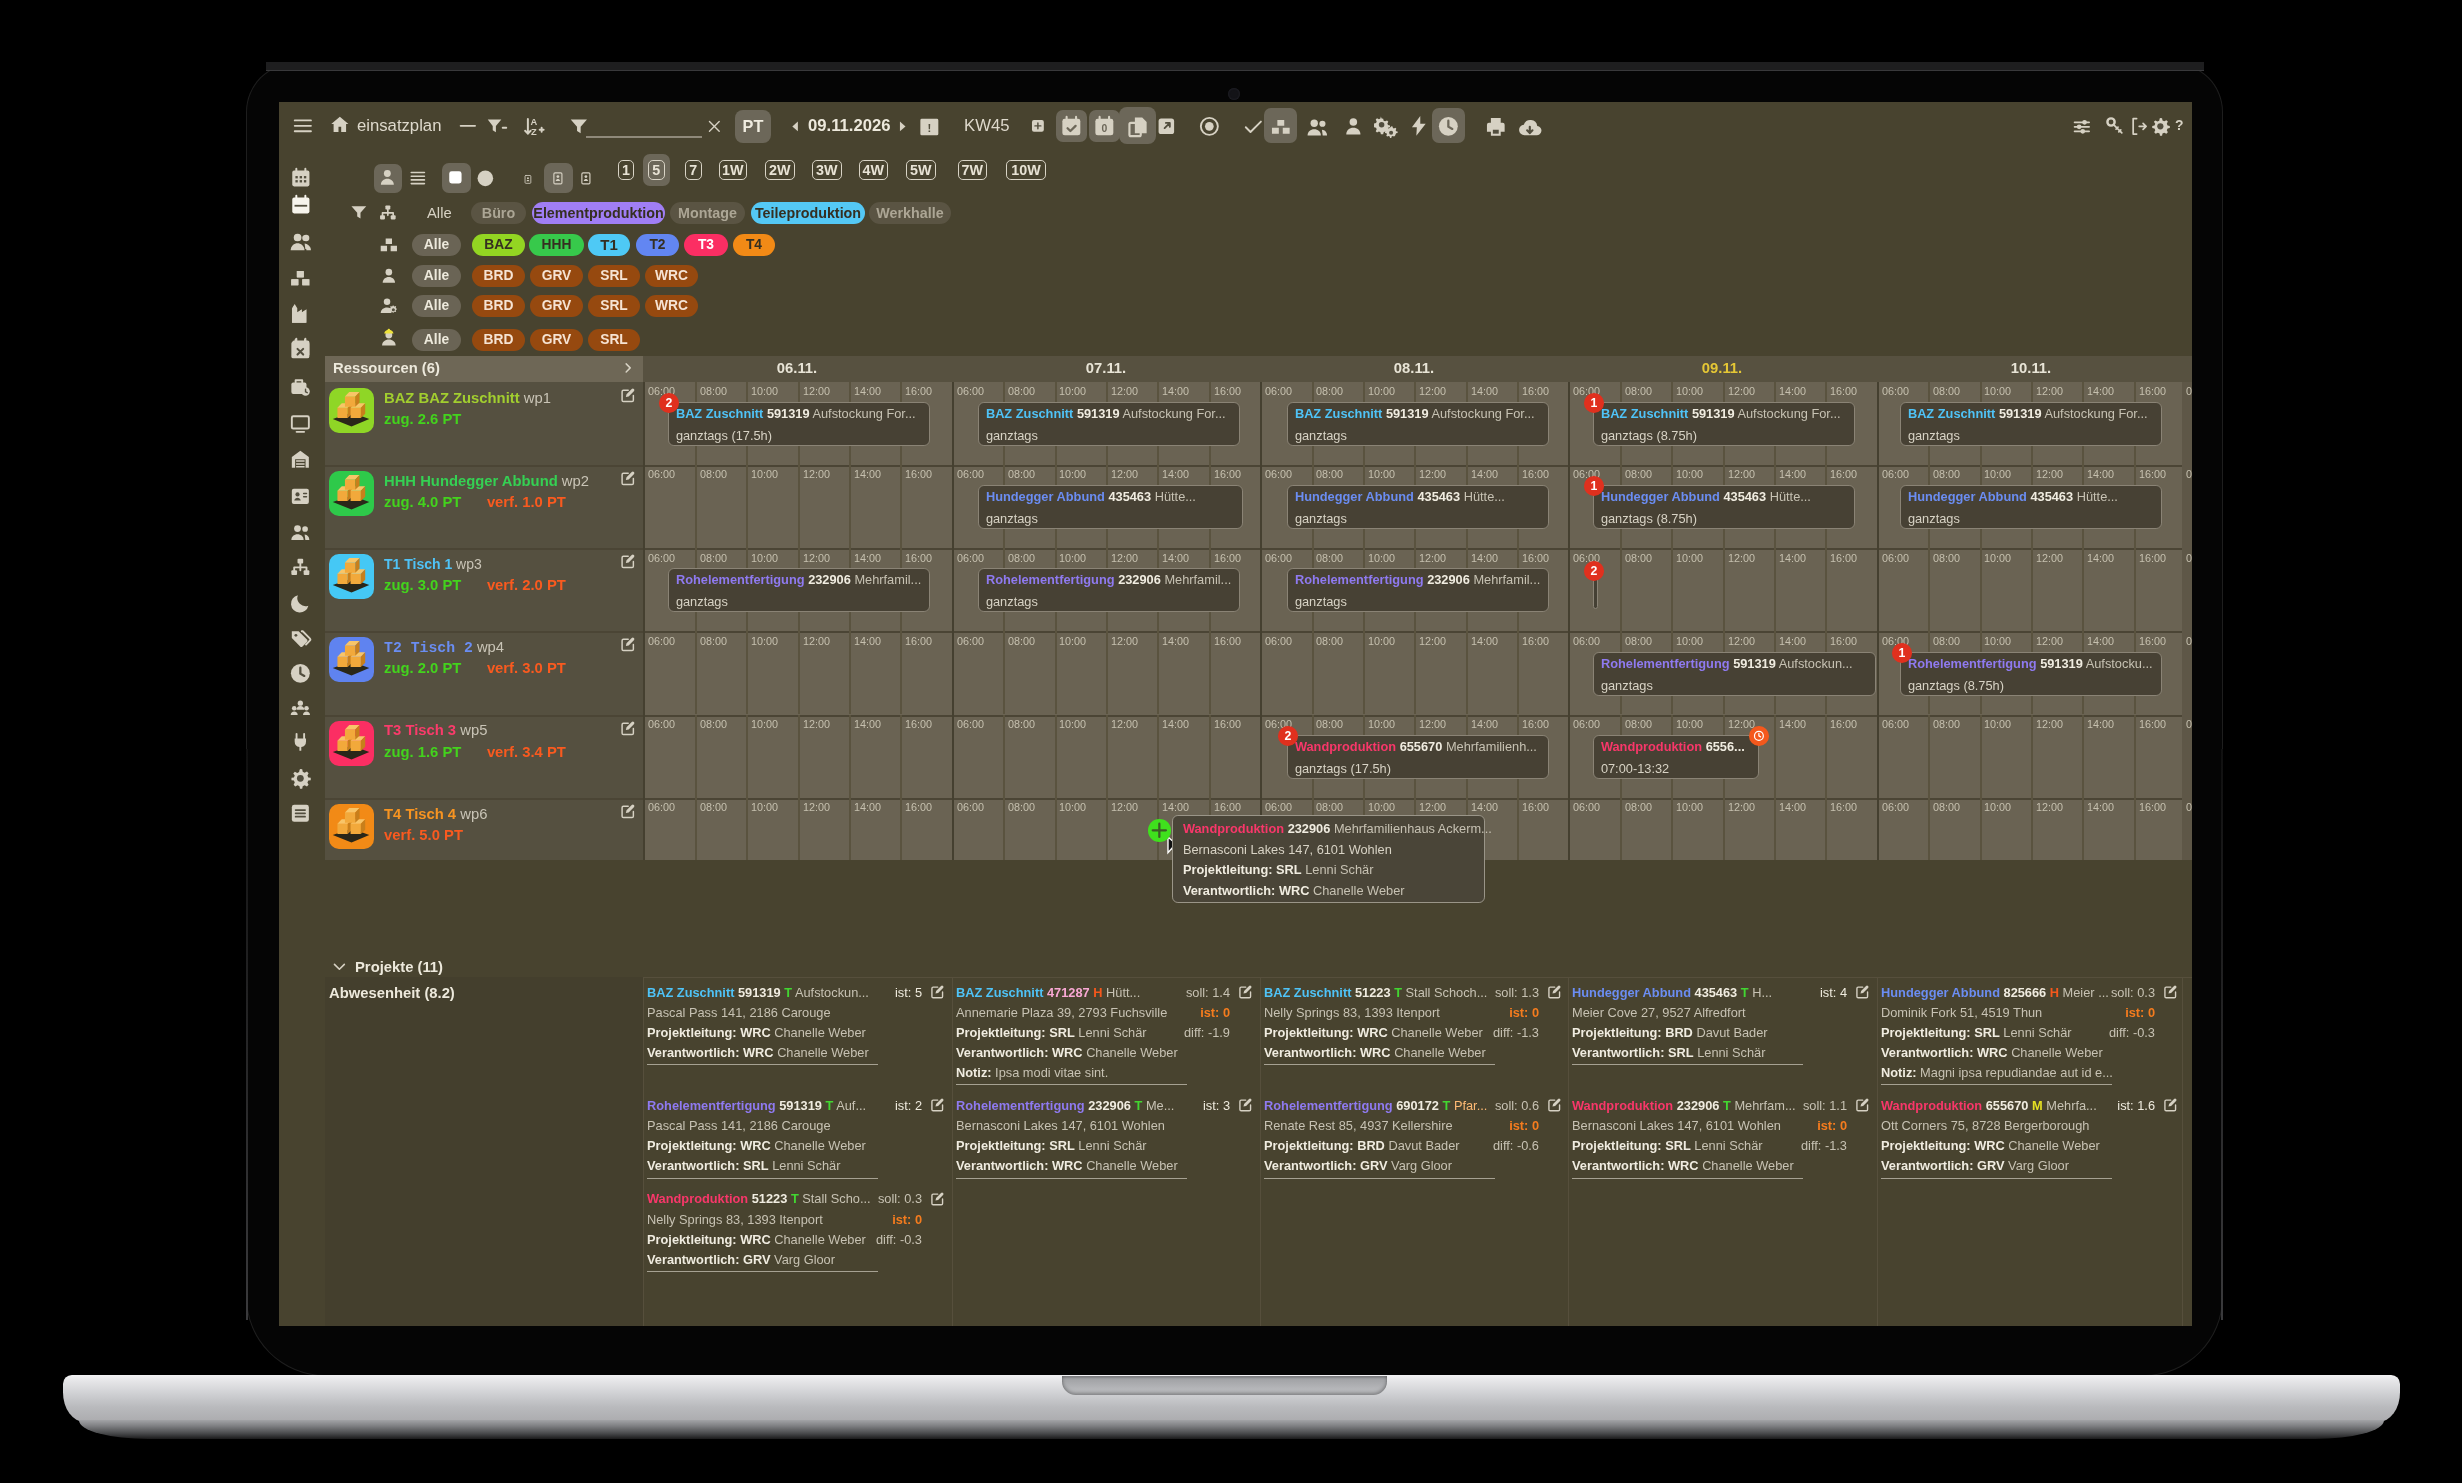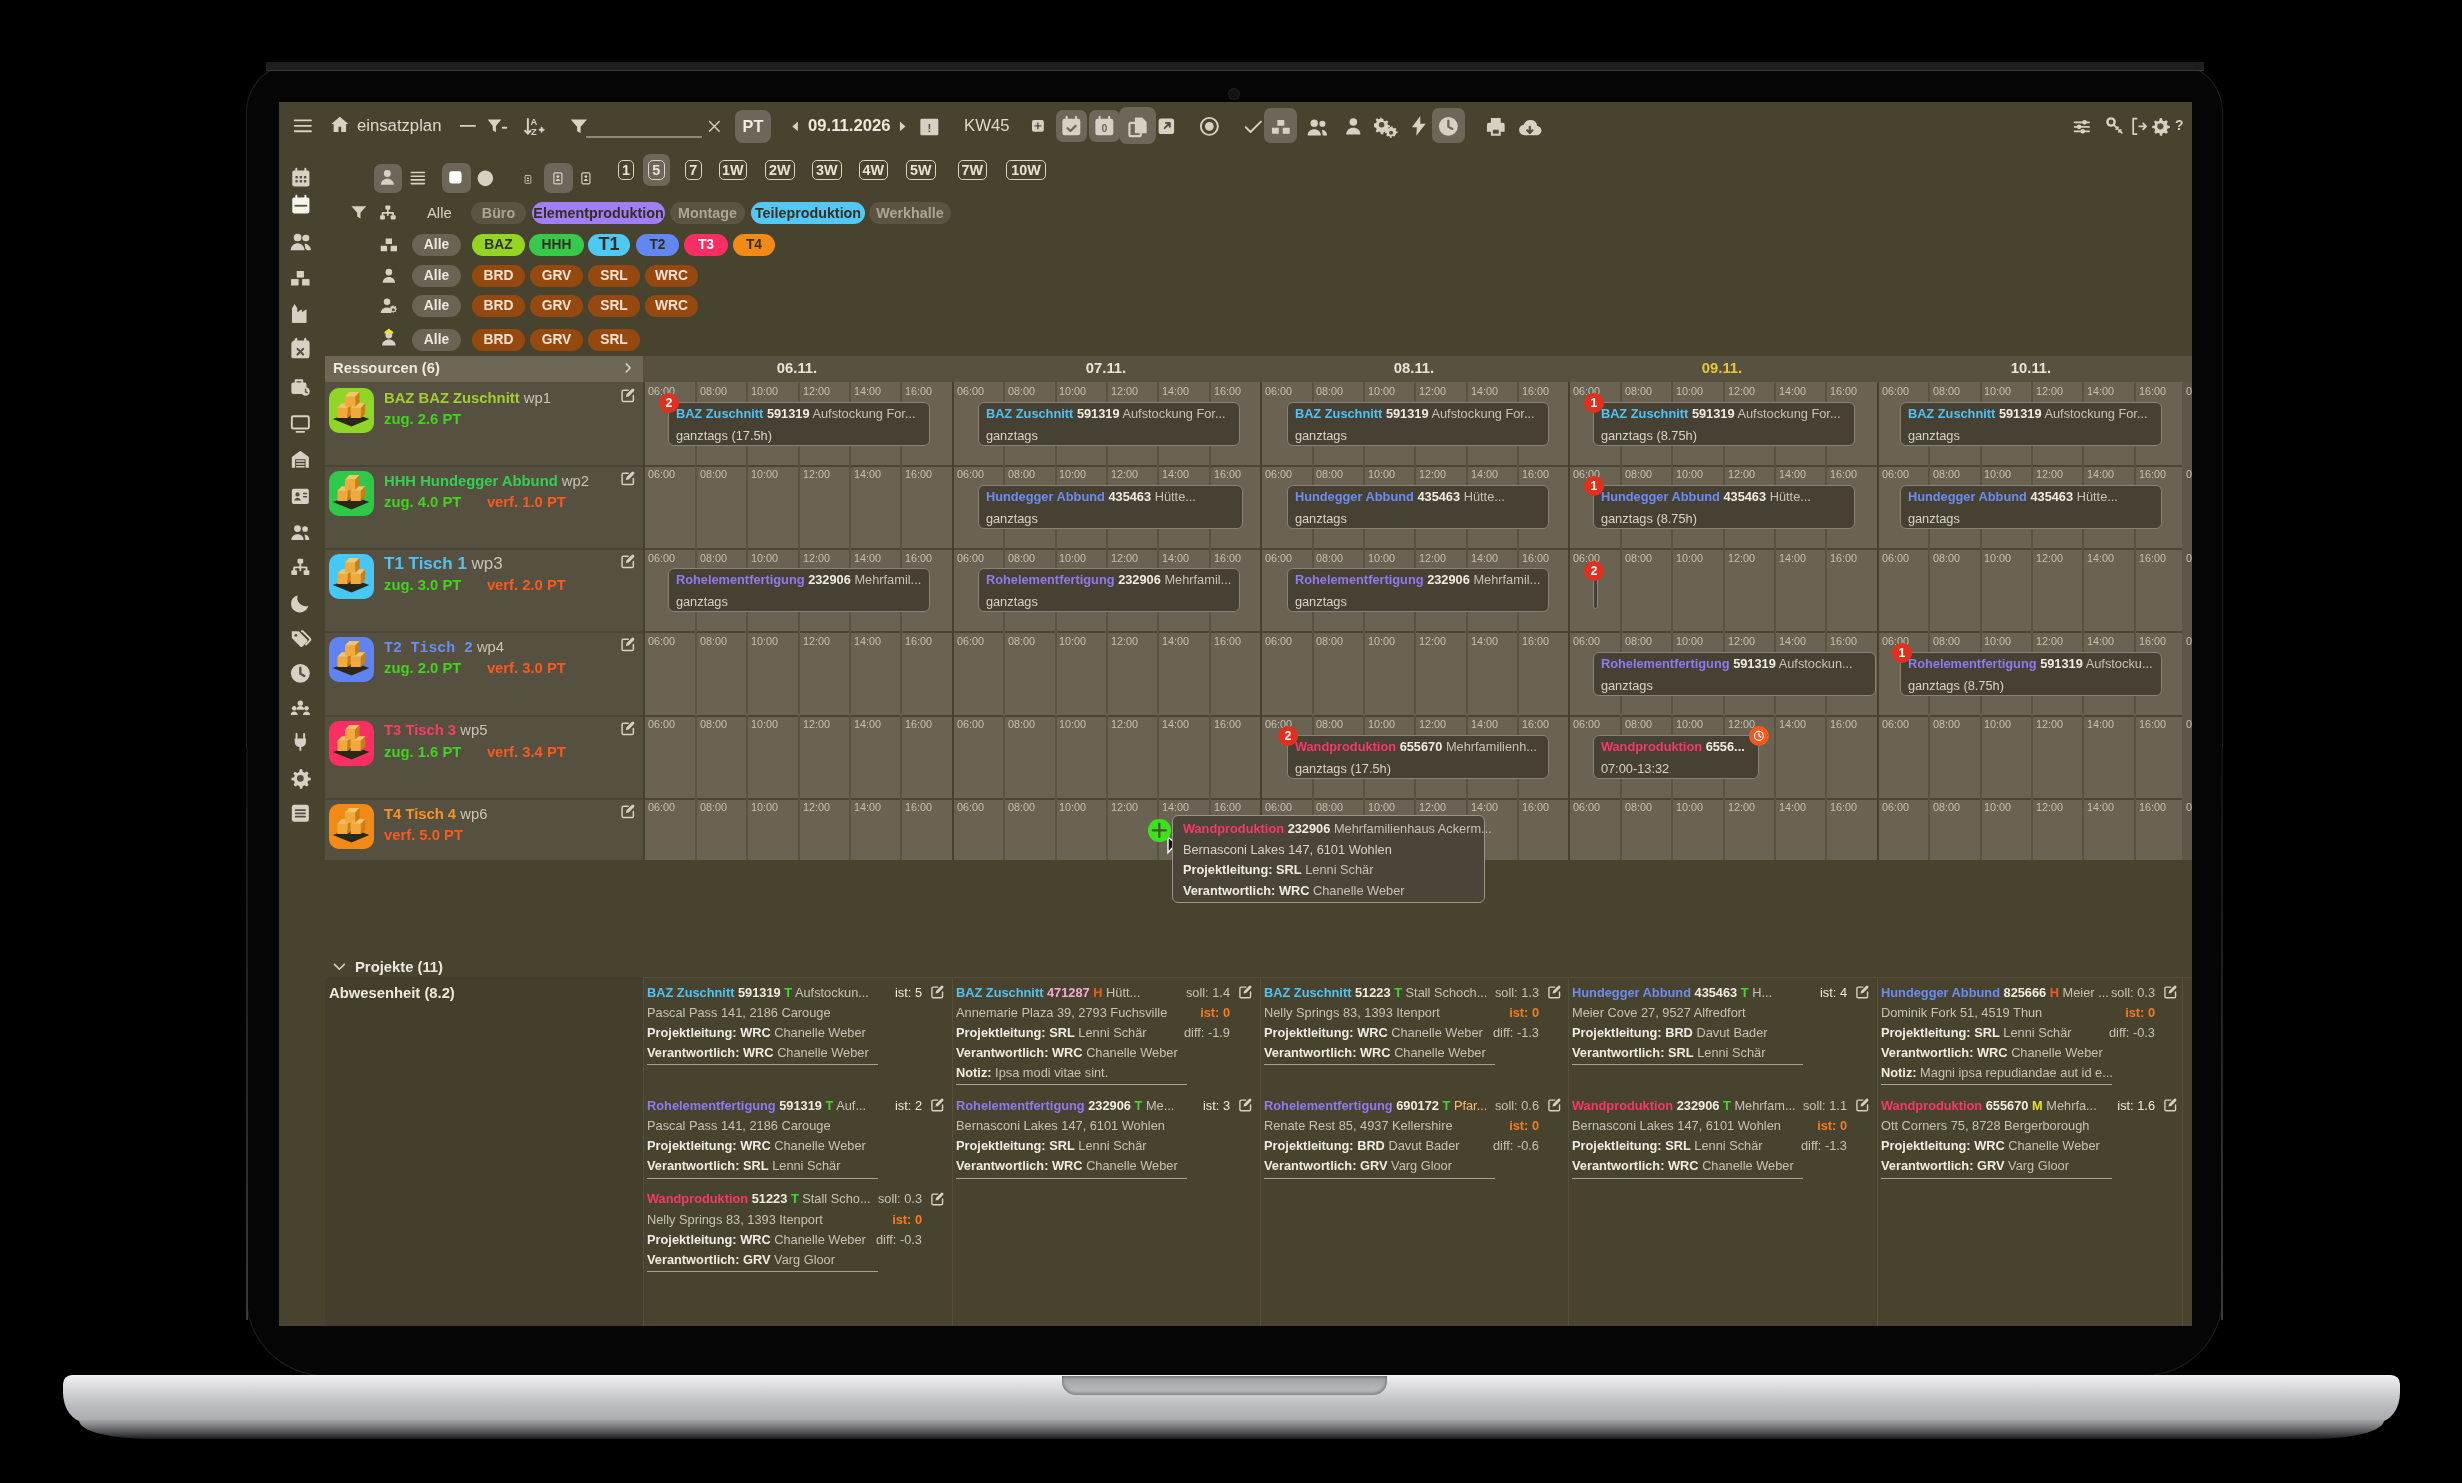--- a/index.html
+++ b/index.html
@@ -263,21 +263,21 @@
     </svg>
 <div class="a" style="left:148px;top:111px;transform:translateY(-50%);white-space:nowrap;font-size:14.8px;color:#D8D3C5;">Alle</div>
 <div class="a pill" style="left:192px;top:100px;width:55px;height:21.7px;background:#5A5443;color:#ACA695;font-size:14.3px;">Büro</div>
 <div class="a pill" style="left:253px;top:100px;width:133px;height:21.7px;background:#A07EF5;color:#352F21;font-size:14.3px;">Elementproduktion</div>
 <div class="a pill" style="left:391px;top:100px;width:75px;height:21.7px;background:#5A5443;color:#ACA695;font-size:14.3px;">Montage</div>
 <div class="a pill" style="left:472px;top:100px;width:114px;height:21.7px;background:#54C8F5;color:#352F21;font-size:14.3px;">Teileproduktion</div>
 <div class="a pill" style="left:590px;top:100px;width:82px;height:21.7px;background:#5A5443;color:#ACA695;font-size:14.3px;">Werkhalle</div>
 <div class="a pill" style="left:133px;top:132px;width:49px;height:21.7px;background:#6A6455;color:#EDE9DC;font-size:13.8px;">Alle</div>
 <div class="a pill" style="left:193px;top:132px;width:53px;height:21.7px;background:#93D522;color:#352F21;font-size:13.8px;">BAZ</div>
 <div class="a pill" style="left:250px;top:132px;width:55px;height:21.7px;background:#37C94B;color:#352F21;font-size:13.8px;">HHH</div>
-<div class="a pill" style="left:309px;top:132px;width:42px;height:21.7px;background:#4EC9F5;color:#352F21;font-size:18px;">T1</div>
+<div class="a pill" style="left:309px;top:132px;width:42px;height:21.7px;background:#4EC9F5;color:#352F21;font-size:15px;">T1</div>
 <div class="a pill" style="left:357px;top:132px;width:43px;height:21.7px;background:#6286F2;color:#352F21;font-size:13.8px;">T2</div>
 <div class="a pill" style="left:405px;top:132px;width:44px;height:21.7px;background:#FB2E63;color:#FFFFFF;font-size:13.8px;">T3</div>
 <div class="a pill" style="left:454px;top:132px;width:42px;height:21.7px;background:#F28A16;color:#352F21;font-size:13.8px;">T4</div>
 <div class="a pill" style="left:133px;top:163px;width:49px;height:21.7px;background:#6A6455;color:#EDE9DC;font-size:13.8px;">Alle</div>
 <div class="a pill" style="left:193px;top:163px;width:53px;height:21.7px;background:#96490F;color:#F6E3D3;font-size:13.8px;">BRD</div>
 <div class="a pill" style="left:251px;top:163px;width:53px;height:21.7px;background:#96490F;color:#F6E3D3;font-size:13.8px;">GRV</div>
 <div class="a pill" style="left:309px;top:163px;width:52px;height:21.7px;background:#96490F;color:#F6E3D3;font-size:13.8px;">SRL</div>
 <div class="a pill" style="left:366px;top:163px;width:53px;height:21.7px;background:#96490F;color:#F6E3D3;font-size:13.8px;">WRC</div>
 <div class="a pill" style="left:133px;top:193px;width:49px;height:21.7px;background:#6A6455;color:#EDE9DC;font-size:13.8px;">Alle</div>
 <div class="a pill" style="left:193px;top:193px;width:53px;height:21.7px;background:#96490F;color:#F6E3D3;font-size:13.8px;">BRD</div>
@@ -693,21 +693,21 @@
       <rect x="9" y="21" width="11" height="11" fill="#F2A93B"></rect>
       <path d="M9 21 l4.62 -4.62 h11 l-4.62 4.62z" fill="#F8C568"></path>
       <path d="M20 21 l4.62 -4.62 v11 l-4.62 4.62z" fill="#C87F1B"></path>
       <rect x="23" y="21" width="11" height="11" fill="#F2A93B"></rect>
       <path d="M23 21 l4.62 -4.62 h11 l-4.62 4.62z" fill="#F8C568"></path>
       <path d="M34 21 l4.62 -4.62 v11 l-4.62 4.62z" fill="#C87F1B"></path>
       <rect x="17" y="9" width="11" height="11" fill="#F2A93B"></rect>
       <path d="M17 9 l4.62 -4.62 h11 l-4.62 4.62z" fill="#F8C568"></path>
       <path d="M28 9 l4.62 -4.62 v11 l-4.62 4.62z" fill="#C87F1B"></path>
     </svg>
-<div class="a" style="left:105px;top:462px;transform:translateY(-50%);white-space:nowrap;font-size:17px;"><span style="color:#4FC3F7;font-weight:bold;">T1 Tisch 1</span> <span style="color:#C9C4B6;">wp3</span></div>
+<div class="a" style="left:105px;top:462px;transform:translateY(-50%);white-space:nowrap;font-size:14px;"><span style="color:#4FC3F7;font-weight:bold;">T1 Tisch 1</span> <span style="color:#C9C4B6;">wp3</span></div>
 <div class="a" style="left:105px;top:483px;transform:translateY(-50%);white-space:nowrap;font-size:14.8px;"><span style="color:#43D31D;font-weight:bold;">zug. 3.0 PT</span><span style="color:#FA5A1F;font-weight:bold;margin-left:25.6px;">verf. 2.0 PT</span></div>
 <svg class="a" style="left:340px;top:451px;" width="17.7" height="17.7" viewBox="0 0 24 24">
       <path class="ic" d="M12.5 4.5H6a1.8 1.8 0 0 0-1.8 1.8V18A1.8 1.8 0 0 0 6 19.8h11.7a1.8 1.8 0 0 0 1.8-1.8v-6.6"></path>
       <path class="icf" d="M20.2 2.8a2 2 0 0 0-2.9 0l-7.1 7.1-.9 3.8 3.8-.9 7.1-7.1a2 2 0 0 0 0-2.9z"></path>
     </svg>
 <div class="a" style="left:50px;top:535px;width:45px;height:45px;background:#5F83F0;border-radius:9.9px;"></div>
 <svg class="a" style="left:50px;top:535px;" width="45" height="45" viewBox="0 0 48 48">
       <path d="M4 33 24 26l19 7-19 8z" fill="#2A2719"></path>
       <rect x="9" y="21" width="11" height="11" fill="#F2A93B"></rect>
       <path d="M9 21 l4.62 -4.62 h11 l-4.62 4.62z" fill="#F8C568"></path>

